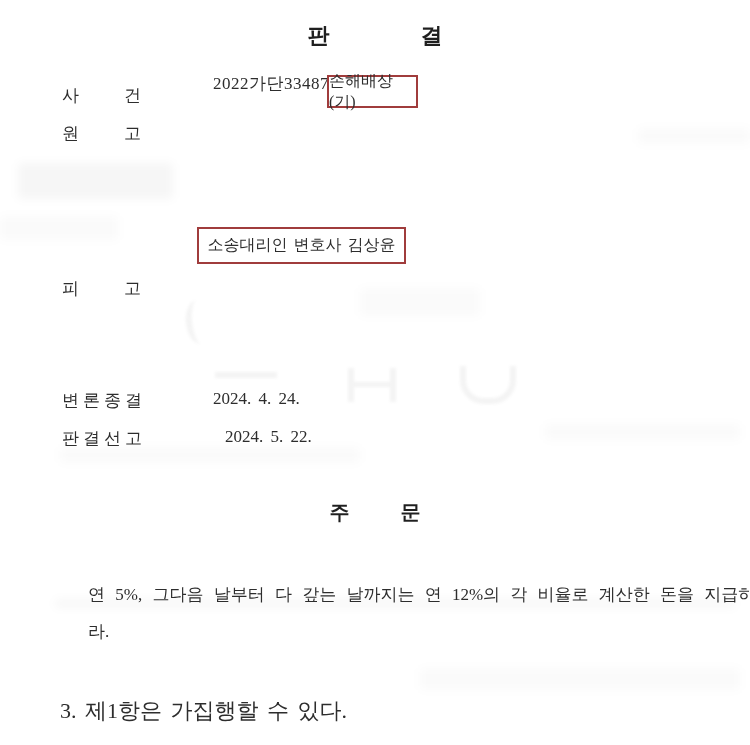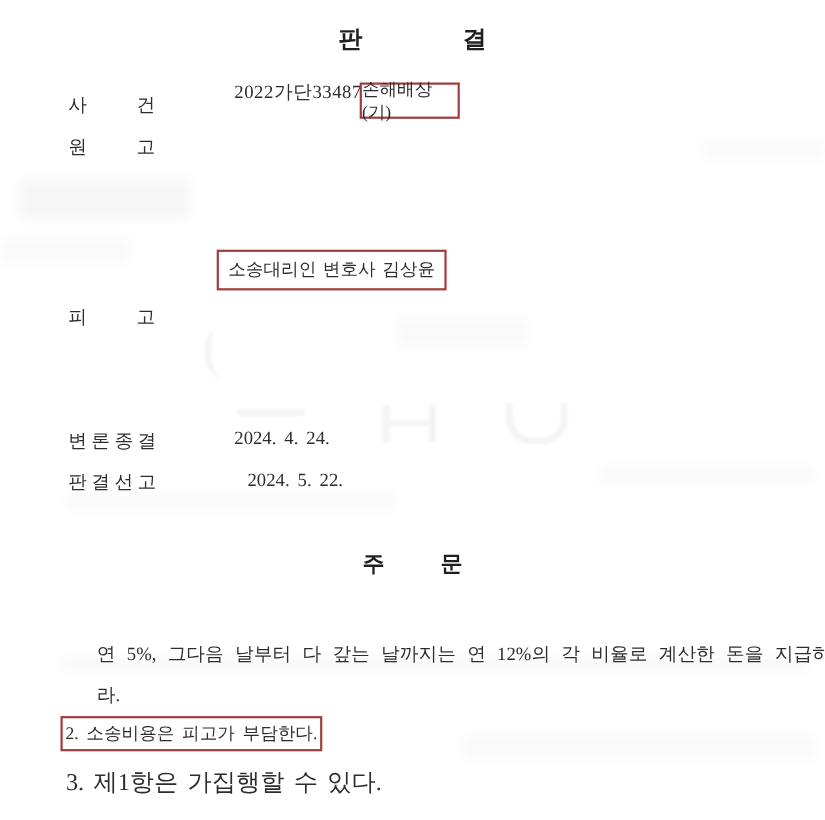--- a/index.html
+++ b/index.html
@@ -158,19 +158,16 @@
   <div class="abs order-heading">
     <div class="char-spread">
         <span>주</span>
         <span>문</span>
       </div>
   </div>
 
   <div class="abs order-line order-l2">연 5%, 그다음 날부터 다 갚는 날까지는 연 12%의 각 비율로 계산한 돈을 지급하</div>
   <div class="abs order-line order-l3">라.</div>
 
-  <div class="abs redbox order-item2-box">
-    <span>2. 소송비용은 피고가 부담한다.</span>
-  </div>
 
   <div class="abs order-item3">3. 제1항은 가집행할 수 있다.</div>
 
 </div>
 
 </body></html>

